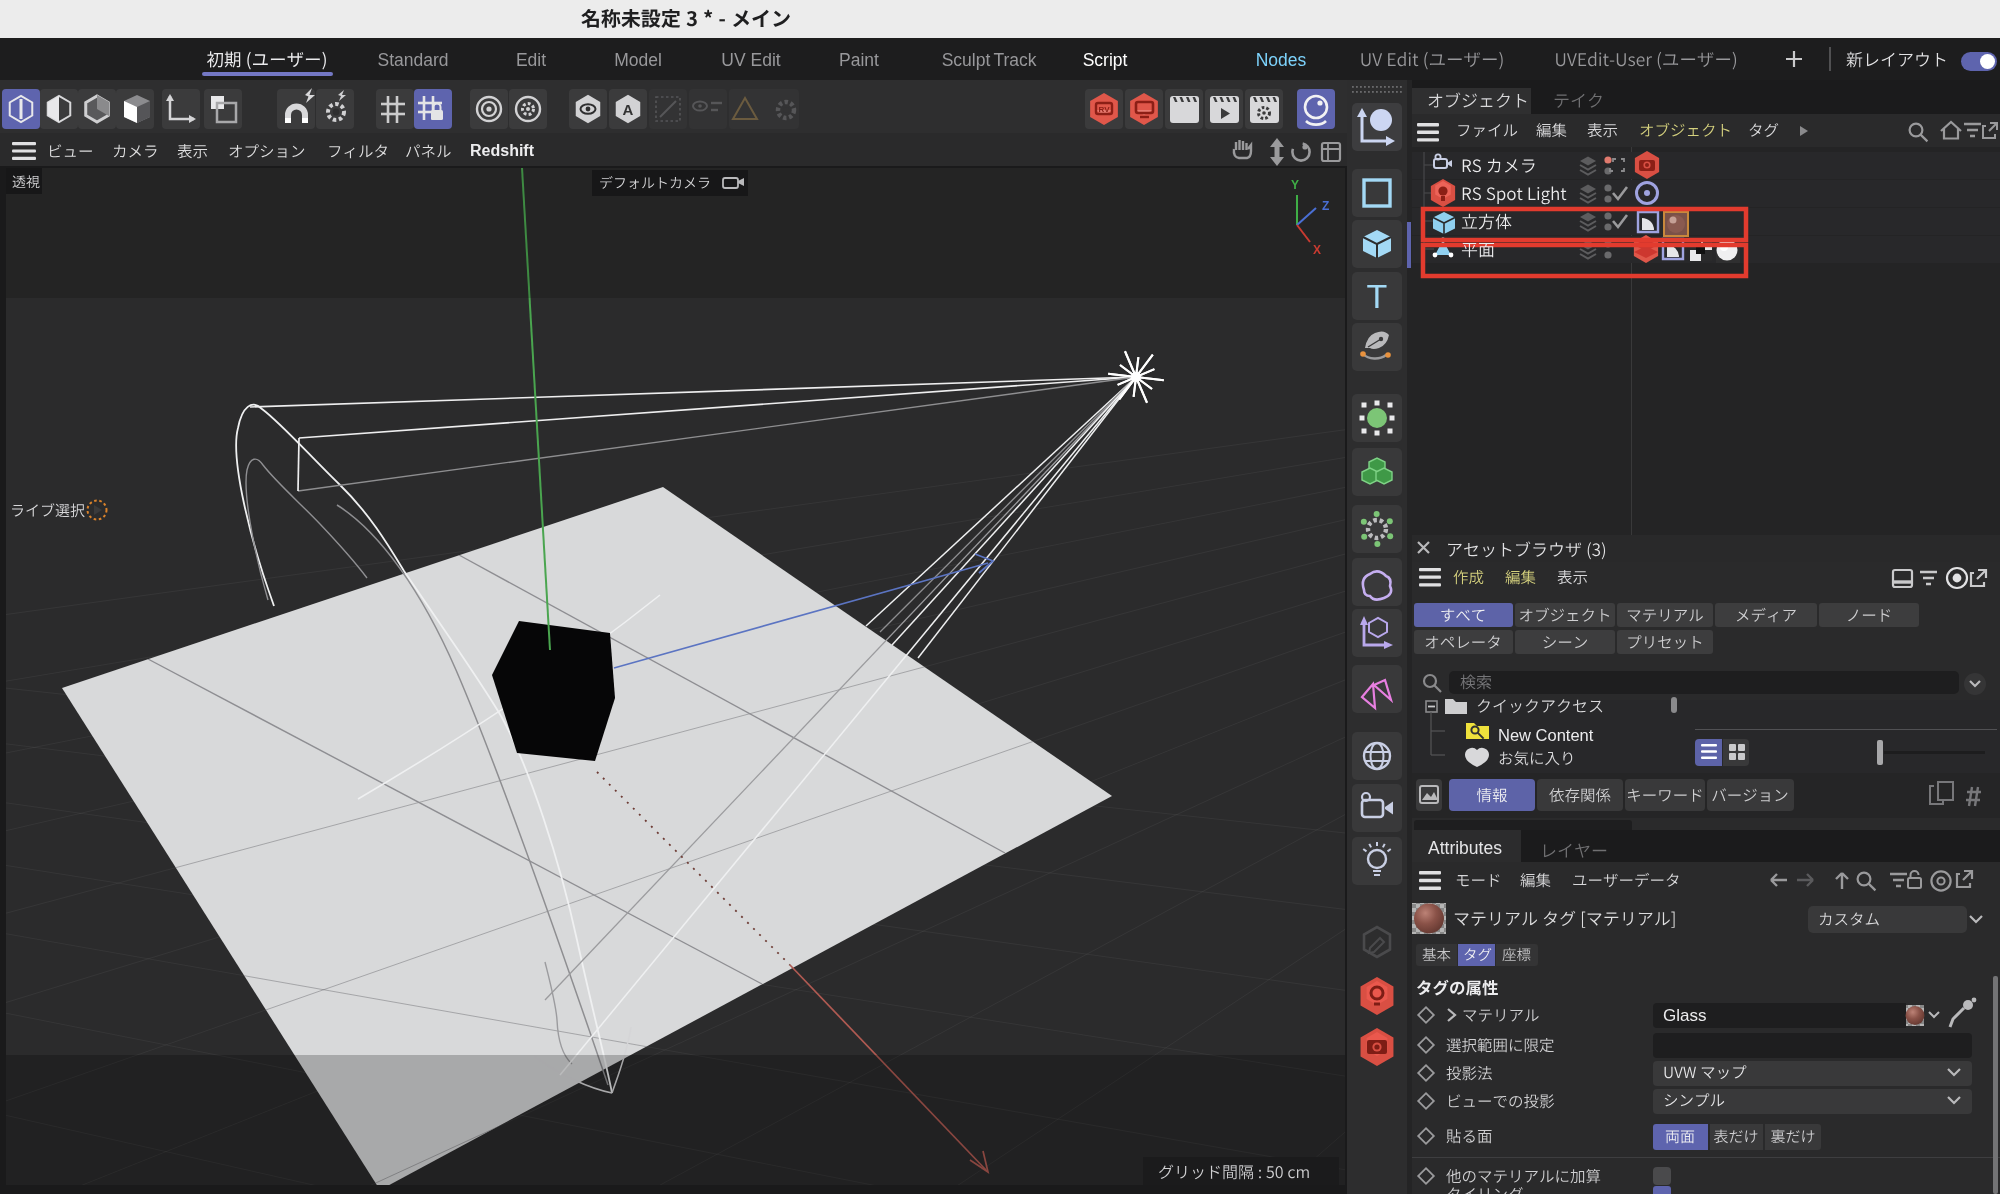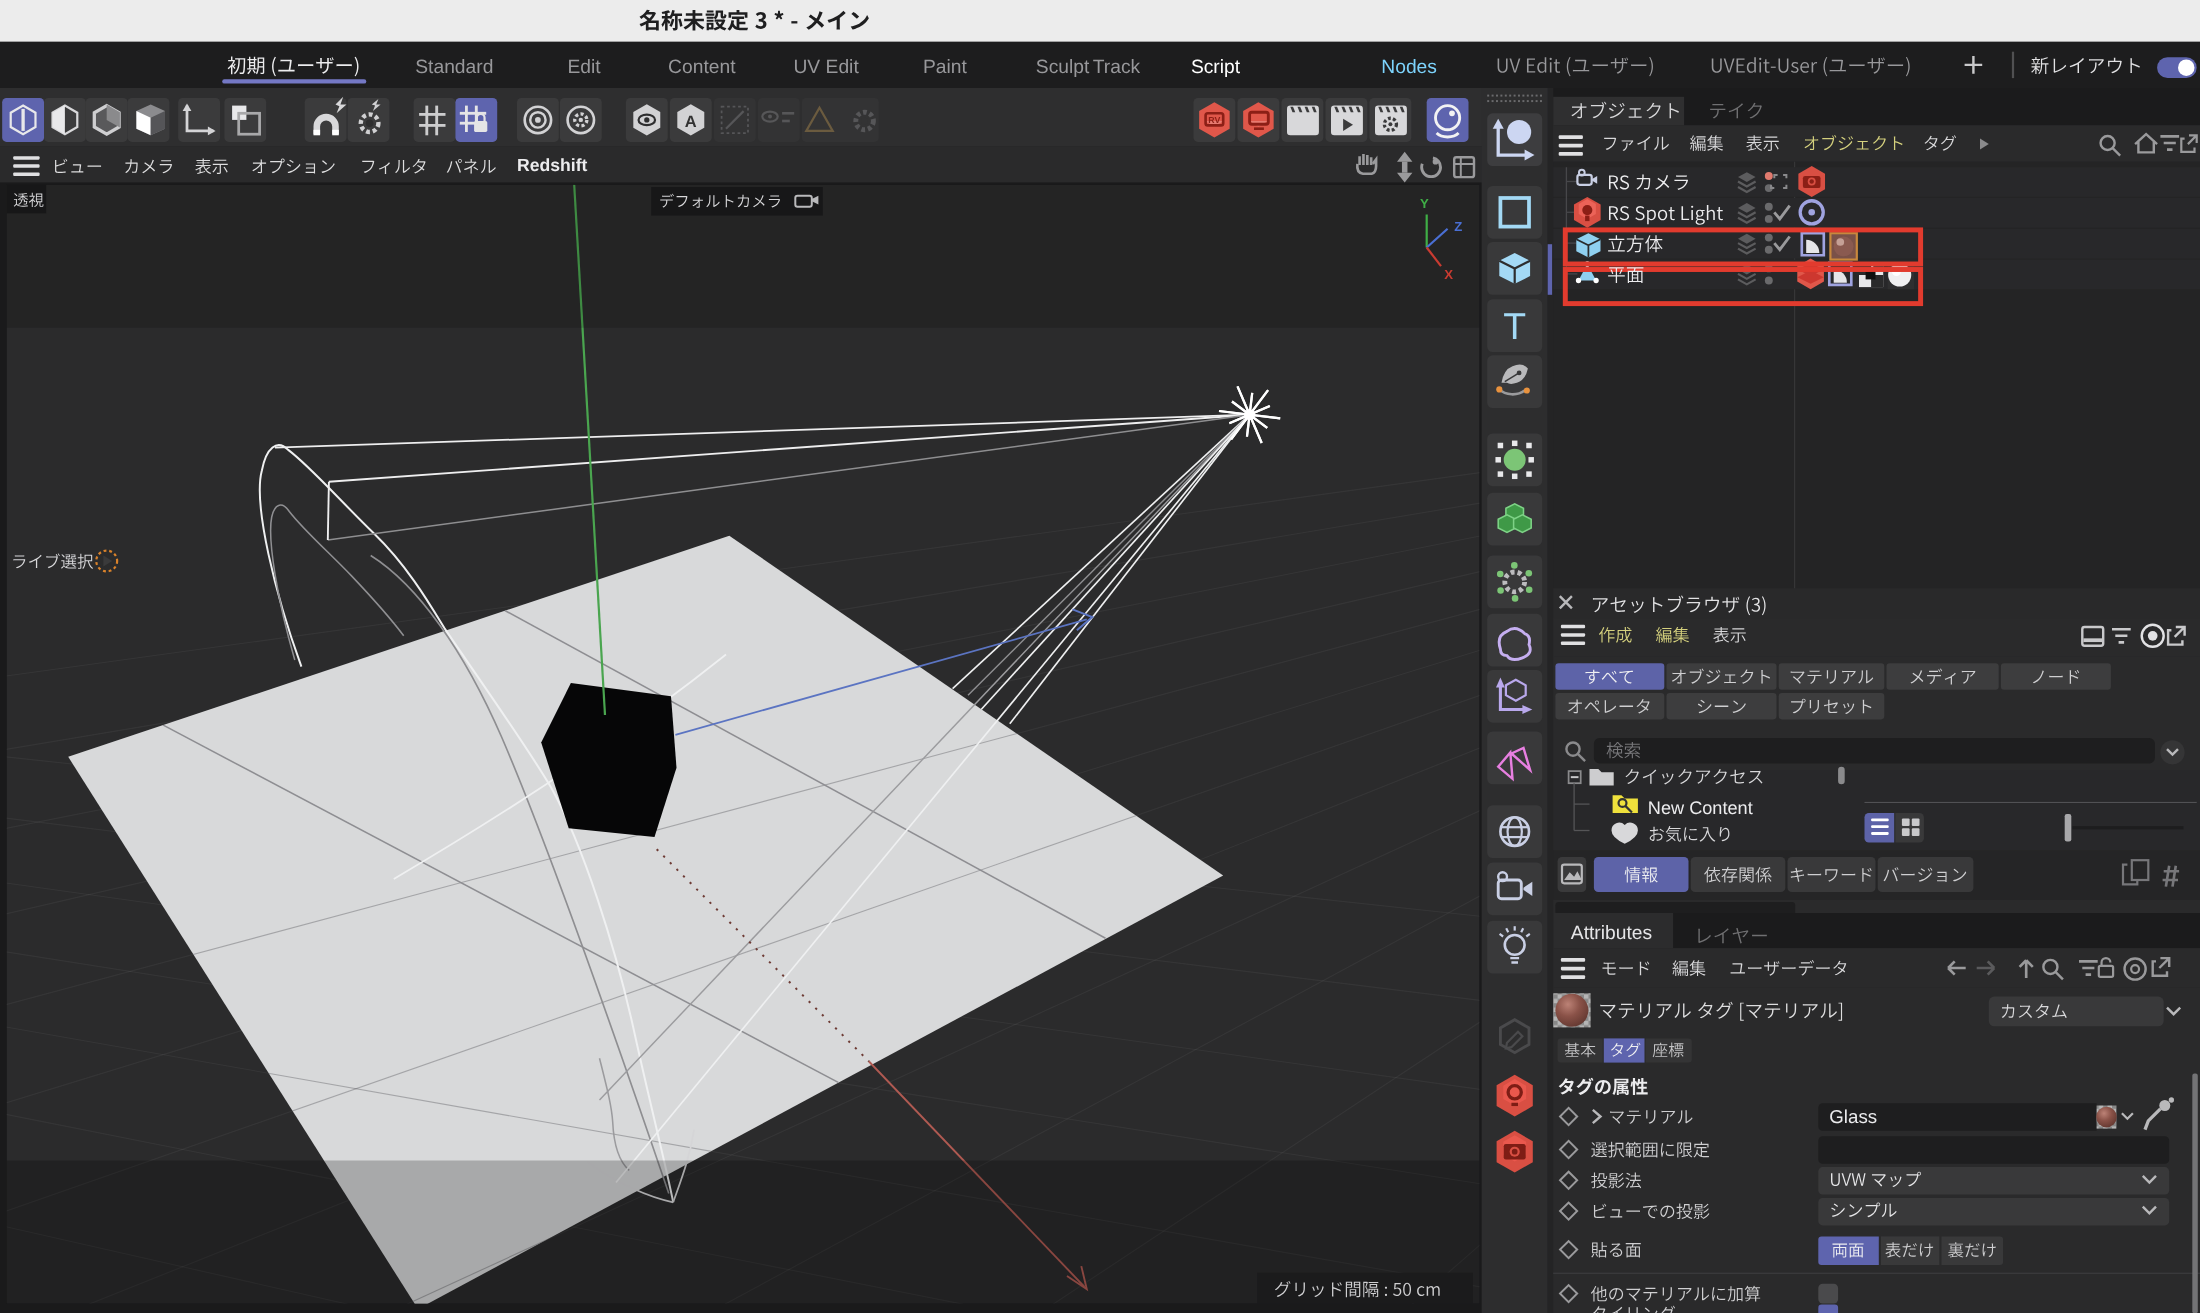--- a/index.html
+++ b/index.html
@@ -67,21 +67,21 @@
 <div style="position:absolute;left:1653px;top:1089px;width:319px;height:25px;background:#39393a;border-radius:4px;"></div>
 <div style="position:absolute;left:1653px;top:1124px;width:55px;height:26px;background:#5e64ae;border-radius:3px 0 0 3px;"></div>
 <div style="position:absolute;left:1710px;top:1124px;width:53px;height:26px;background:#39393a;"></div>
 <div style="position:absolute;left:1765px;top:1124px;width:56px;height:26px;background:#39393a;border-radius:0 3px 3px 0;"></div>
 <div style="position:absolute;left:1412px;top:1157px;width:588px;height:1px;background:#3e3e40;"></div>
 <div style="position:absolute;left:1653px;top:1167px;width:18px;height:18px;background:#4a4a4c;border-radius:4px;"></div>
 <div style="position:absolute;left:1653px;top:1186px;width:18px;height:8px;background:#5e64ae;border-radius:3px 3px 0 0;"></div>
 <div style="position:absolute;left:1993px;top:976px;width:5px;height:218px;background:#737375;border-radius:2px;"></div>
 <div style="position:absolute;left:413px;top:52px;font:400 17.5px/1 'Liberation Sans', sans-serif;color:#98989b;white-space:pre;transform:translateX(-50%);">Standard</div>
 <div style="position:absolute;left:531px;top:52px;font:400 17.5px/1 'Liberation Sans', sans-serif;color:#98989b;white-space:pre;transform:translateX(-50%);">Edit</div>
-<div style="position:absolute;left:638px;top:52px;font:400 17.5px/1 'Liberation Sans', sans-serif;color:#98989b;white-space:pre;transform:translateX(-50%);">Content</div>
+<div style="position:absolute;left:638px;top:52px;font:400 17.5px/1 'Liberation Sans', sans-serif;color:#98989b;white-space:pre;transform:translateX(-50%);">Model</div>
 <div style="position:absolute;left:751px;top:52px;font:400 17.5px/1 'Liberation Sans', sans-serif;color:#98989b;white-space:pre;transform:translateX(-50%);">UV Edit</div>
 <div style="position:absolute;left:859px;top:52px;font:400 17.5px/1 'Liberation Sans', sans-serif;color:#98989b;white-space:pre;transform:translateX(-50%);">Paint</div>
 <div style="position:absolute;left:966px;top:52px;font:400 17.5px/1 'Liberation Sans', sans-serif;color:#98989b;white-space:pre;transform:translateX(-50%);">Sculpt</div>
 <div style="position:absolute;left:1015px;top:52px;font:400 17.5px/1 'Liberation Sans', sans-serif;color:#98989b;white-space:pre;transform:translateX(-50%);">Track</div>
 <div style="position:absolute;left:1105px;top:52px;font:400 17.5px/1 'Liberation Sans', sans-serif;color:#ffffff;white-space:pre;transform:translateX(-50%);">Script</div>
 <div style="position:absolute;left:1281px;top:52px;font:400 17.5px/1 'Liberation Sans', sans-serif;color:#7dd3fc;white-space:pre;transform:translateX(-50%);">Nodes</div>
 <div style="position:absolute;left:1961px;top:52px;width:36px;height:19px;background:#5e64ae;border-radius:10px;"></div>
     <div style="position:absolute;left:1980px;top:54px;width:15px;height:15px;background:#fff;border-radius:8px;"></div>
 <div style="position:absolute;left:470px;top:143px;font:700 16px/1 'Liberation Sans', sans-serif;color:#ececee;white-space:pre;">Redshift</div>
 <div style="position:absolute;left:1498px;top:727px;font:400 16.5px/1 'Liberation Sans', sans-serif;color:#ececee;white-space:pre;">New Content</div>

